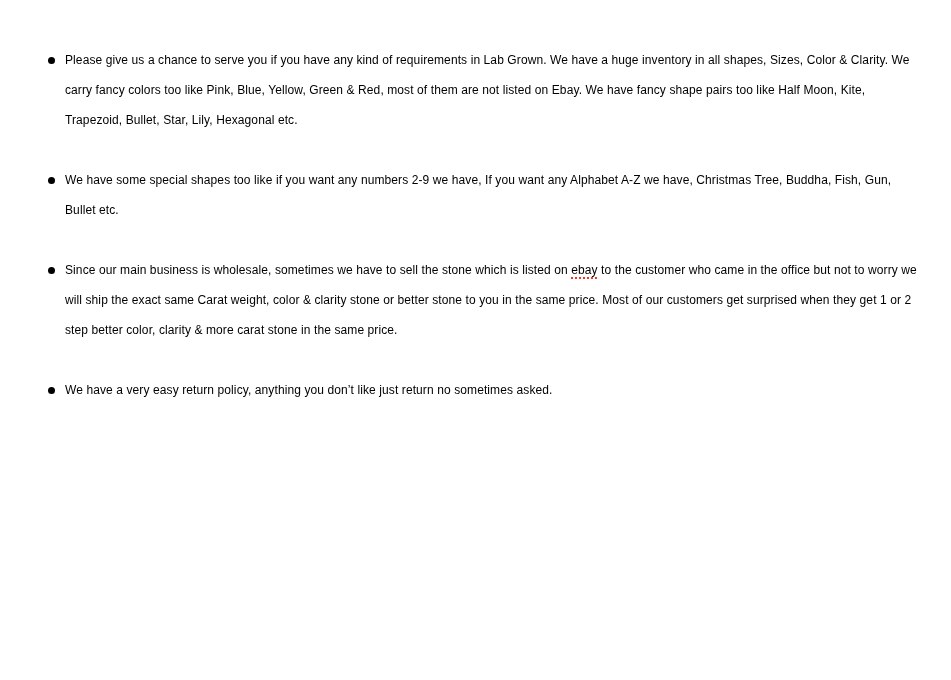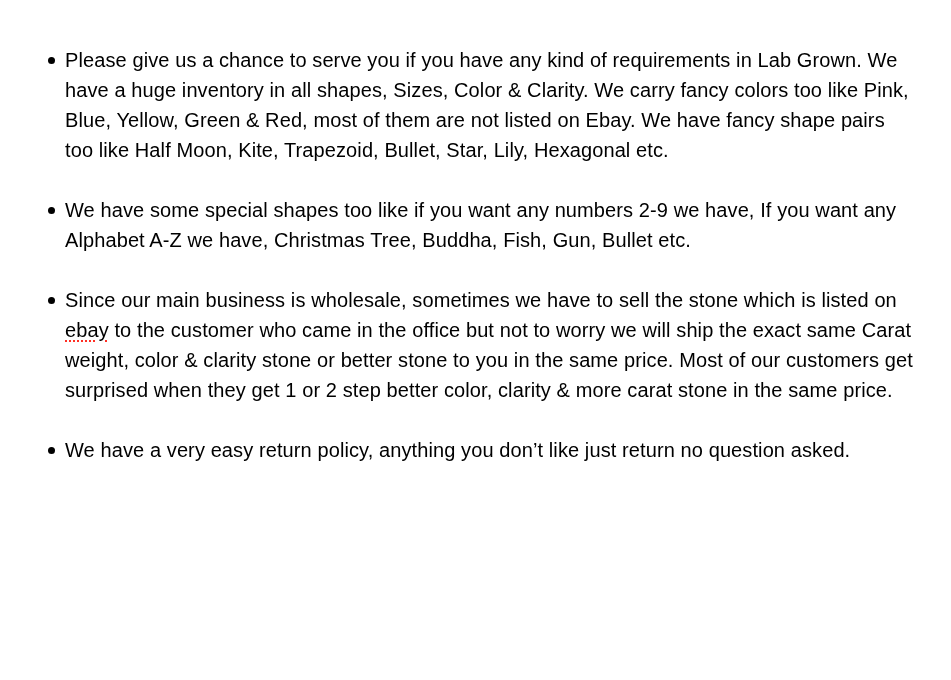--- a/index.html
+++ b/index.html
@@ -16,21 +16,21 @@
     height: 680px;
     background: #ffffff;
     overflow: hidden;
     box-sizing: border-box;
   }
   ul.bullet-list {
     list-style: none;
     margin: 0;
     padding: 45px 34px 0 65px;
     max-width: 853px;
-    font-size: 20px;
+    font-size: 12px;
     line-height: 30px;
     color: #000000;
     letter-spacing: 0.1px;
   }
   ul.bullet-list li {
     position: relative;
     margin: 0 0 30px 0;
   }
   .bullet-dot {
     position: absolute;
@@ -66,17 +66,17 @@
     </li>
 
 
     <li>
       <span class="bullet-dot"></span>
       <span>Since our main business is wholesale, sometimes we have to sell the stone which is listed on </span><span class="misspelled">ebay</span><span> to the customer who came in the office but not to worry we will ship the exact same Carat weight, color &amp; clarity stone or better stone to you in the same price. Most of our customers get surprised when they get 1 or 2 step better color, clarity &amp; more carat stone in the same price.</span>
     </li>
 
     <li>
       <span class="bullet-dot"></span>
-      <span>We have a very easy return policy, anything you don’t like just return no question asked.</span>
+      <span>We have a very easy return policy, anything you don’t like just return no sometimes asked.</span>
     </li>
 
   </ul>
 </div>
 
 </body></html>

